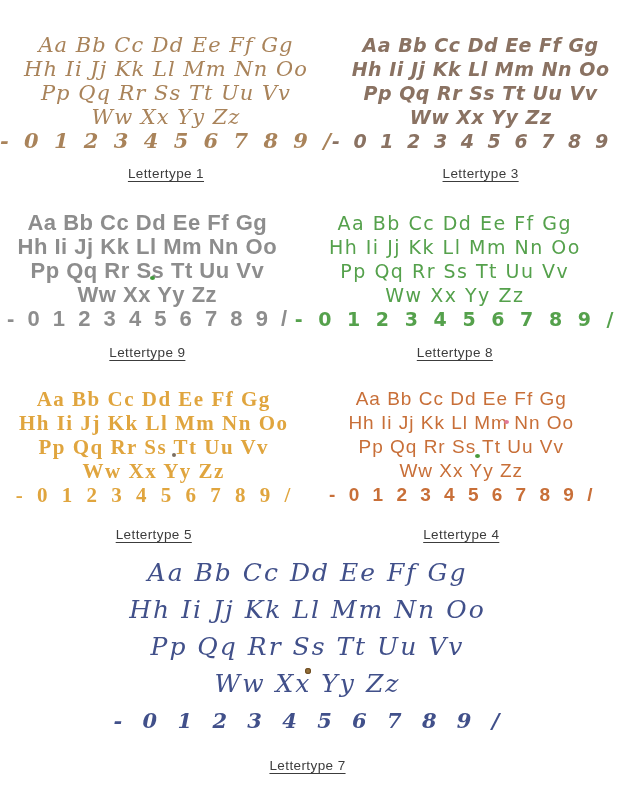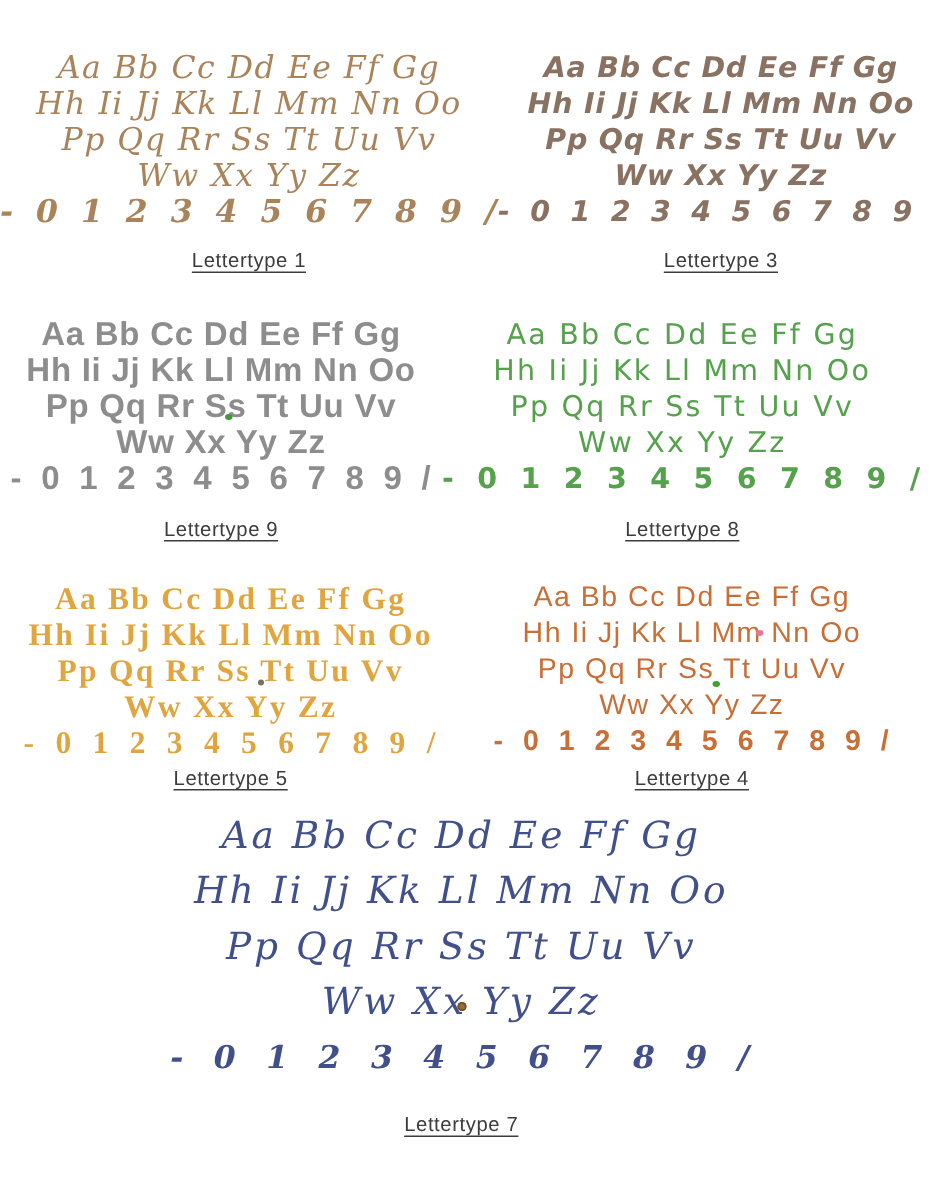--- a/index.html
+++ b/index.html
@@ -24,21 +24,21 @@
   .s3 .lines { font:700 22px/24px "Liberation Sans", sans-serif; letter-spacing:.5px; }
   .s4 .lines { font:19px/24px "DejaVu Sans", sans-serif; letter-spacing:1.5px; }
   .s5 .lines { font:700 21px/24px "Liberation Serif", serif; letter-spacing:1.5px; }
   .s6 .lines { font:19px/24px "Liberation Sans", sans-serif; letter-spacing:1px; }
   .s7 .lines { font:italic 25px/37px "DejaVu Serif", serif; letter-spacing:2px; }
   .s7 .num-line { font-size:21px; word-spacing:9px; }
 
   .label { display:inline-block; margin-top:13px; font-size:13.5px; letter-spacing:.4px;
            color:#3c3c3c; text-decoration:underline; text-underline-offset:3px; cursor:pointer; }
   .row-2 .label { margin-top:14px; }
-  .row-3 .label { margin-top:4px; }
+  .row-3 .label { margin-top:20px; }
   .row-full .label { margin-top:19px; }
 
   
   .dot { position:absolute; border-radius:50%; display:block; }
 </style>
 </head>
 <body>
 
 <div class="page">
 

